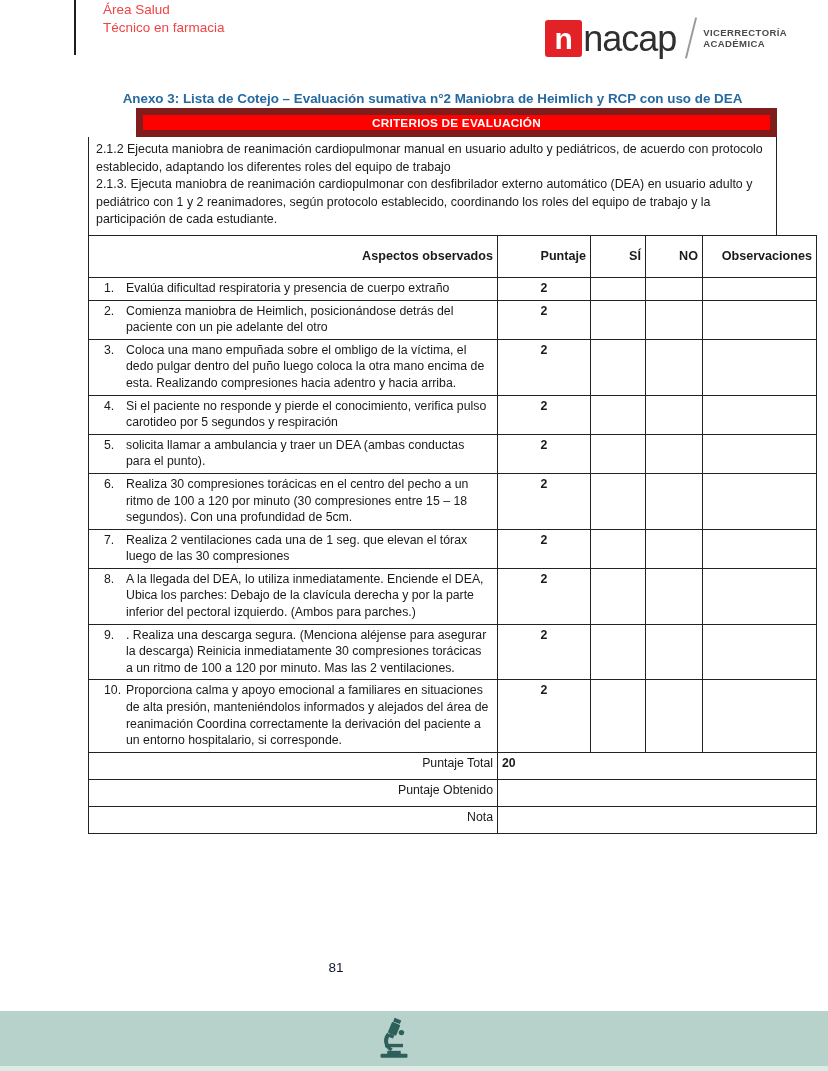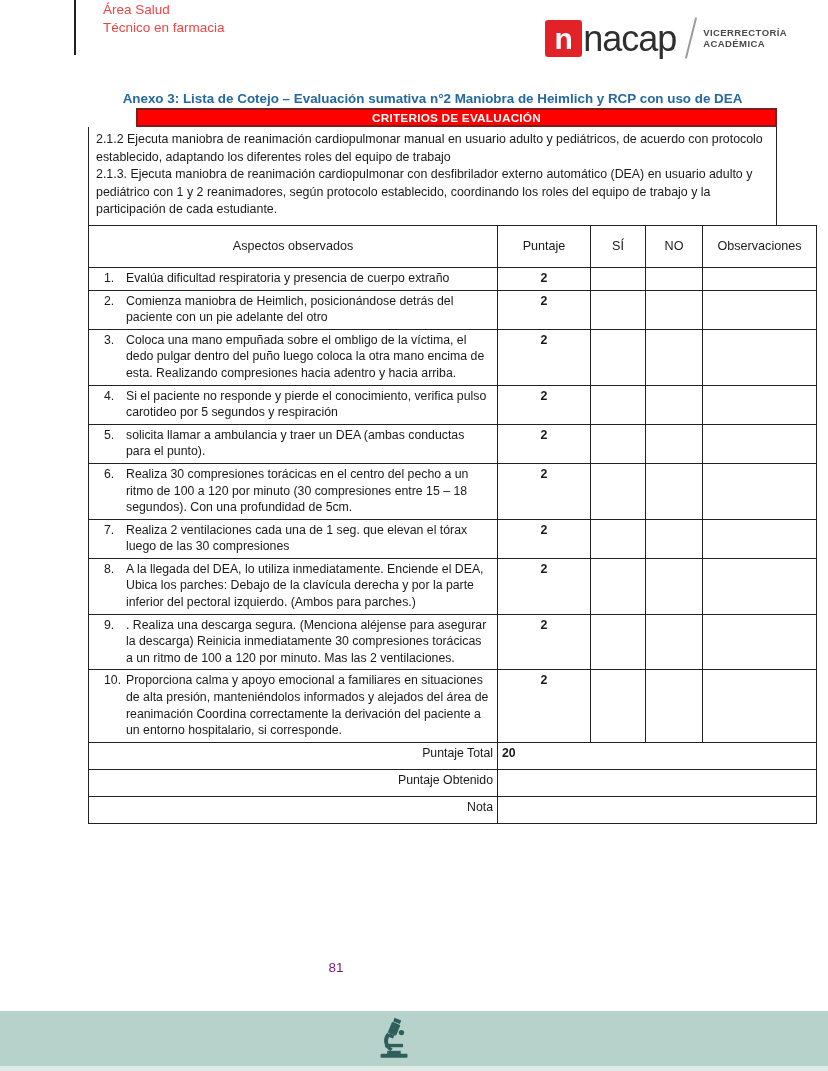--- a/index.html
+++ b/index.html
@@ -15,38 +15,38 @@
   .logo-square{width:37px;height:37px;background:#e32227;border-radius:3px;display:flex;align-items:flex-end;justify-content:center;}
   .logo-square span{color:#fff;font-weight:bold;font-size:30px;line-height:30px;margin-bottom:3px;font-family:"Liberation Sans",sans-serif;}
   .logo-word{font-size:36px;font-weight:normal;color:#2f2f2f;letter-spacing:-1px;margin-left:1px;line-height:37px;}
   .logo-divider{width:2px;height:42px;background:#9a9a9a;transform:rotate(14deg);margin:0 11px 0 14px;}
   .logo-right{font-size:9.5px;line-height:11px;color:#4a4a4a;letter-spacing:.4px;font-weight:bold;}
   
   .doc-title{position:absolute;left:88px;top:91px;width:689px;text-align:center;
     font-size:13.4px;font-weight:bold;color:#2669a0;}
   
   .block{position:absolute;left:88px;top:108px;width:689px;}
-  .red-bar{background:#fe0000;border:2px solid #7f1d1d;height:15px;display:flex;align-items:center;justify-content:center;
+  .red-bar{background:#fe0000;border:7px solid #7f1d1d;height:15px;display:flex;align-items:center;justify-content:center;
     color:#fff;font-weight:bold;font-size:11.8px;letter-spacing:.2px;margin-left:48px;}
   .criteria{border:1px solid #222;border-top:none;padding:4px 7px 6px 7px;font-size:12.4px;line-height:17.6px;}
   .criteria p{margin:0;}
   table.cotejo{border-collapse:collapse;table-layout:fixed;width:689px;margin-top:-1px;}
   table.cotejo td,table.cotejo th{border:1px solid #222;font-size:12.3px;vertical-align:top;padding:2px 4px 3px 4px;line-height:16.6px;}
   th.col-aspectos{width:400px;} th.col-puntaje{width:84px;} th.col-si{width:46px;} th.col-no{width:48px;} th.col-obs{width:105px;}
-  table.cotejo th{font-weight:normal;text-align:center;vertical-align:middle;height:36px;font-size:12.6px;}
+  table.cotejo th{font-weight:bold;text-align:right;vertical-align:middle;height:36px;font-size:12.6px;}
   td.aspecto{padding:3px 2px 4px 0;}
   .aspecto-inner{display:flex;}
   .aspecto-num{width:33px;flex:0 0 33px;text-align:left;padding-left:11px;box-sizing:border-box;}
   .aspecto-text{flex:1;padding-right:3px;}
   td.puntaje{text-align:center;font-weight:bold;}
   td.total-label{text-align:right;font-weight:normal;padding-right:7px;height:21px;vertical-align:middle;font-size:12.6px;}
   td.total-value{font-weight:bold;padding-left:13px;vertical-align:top;}
   tr.total-row td{height:21px;}
   
-  .footer{position:absolute;left:0;top:957px;width:672px;text-align:center;font-size:13.5px;line-height:21px;color:#701a75;}
+  .footer{position:absolute;left:0;top:957px;width:672px;text-align:center;font-size:13.5px;line-height:21px;color:#0f172a;}
   .teal-bar{position:absolute;left:0;top:1011px;width:828px;height:55px;background:#b7d2cb;}
   .teal-strip{position:absolute;left:0;top:1066px;width:828px;height:5px;background:#dcebe6;}
   .scope{position:absolute;left:376px;top:1015px;width:36px;height:46px;}
 </style>
 </head>
 <body>
 
 <div class="corner-line"></div>
 
 <div class="hdr-left">

